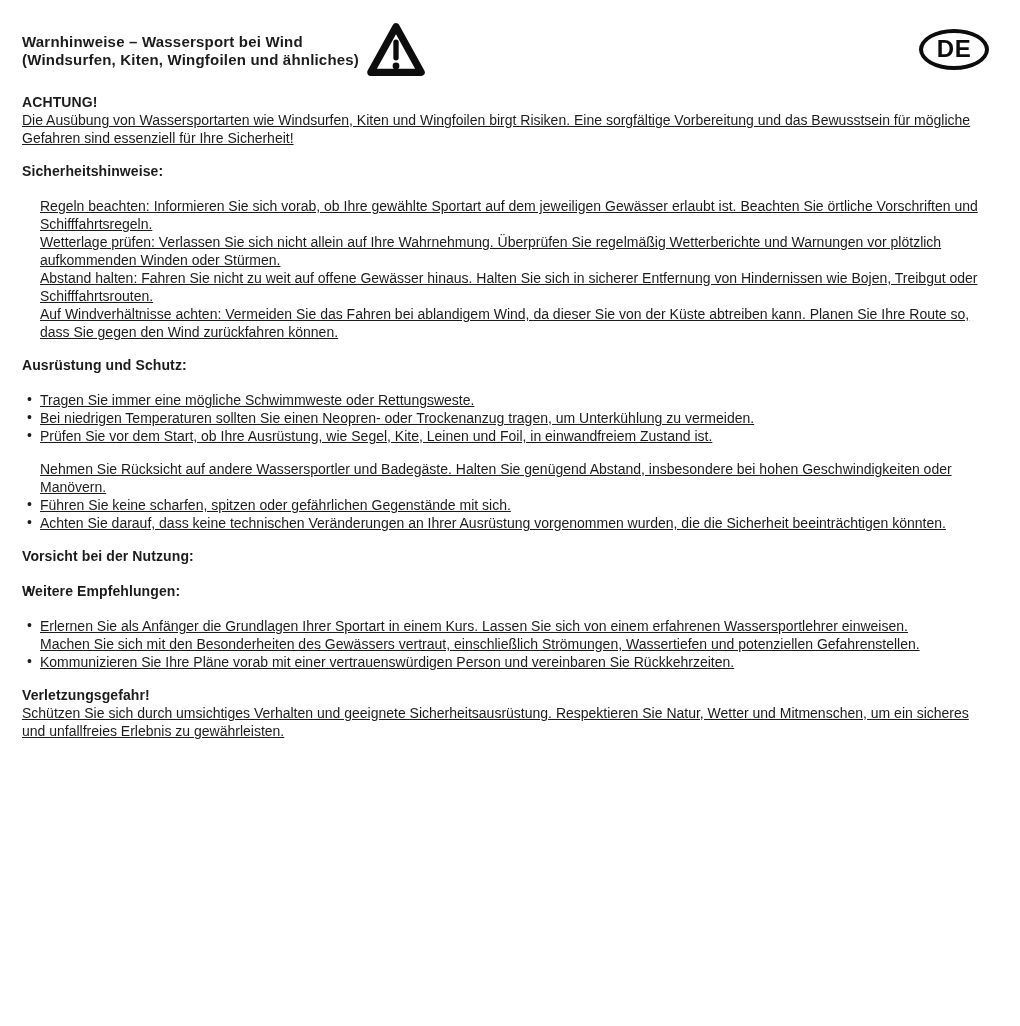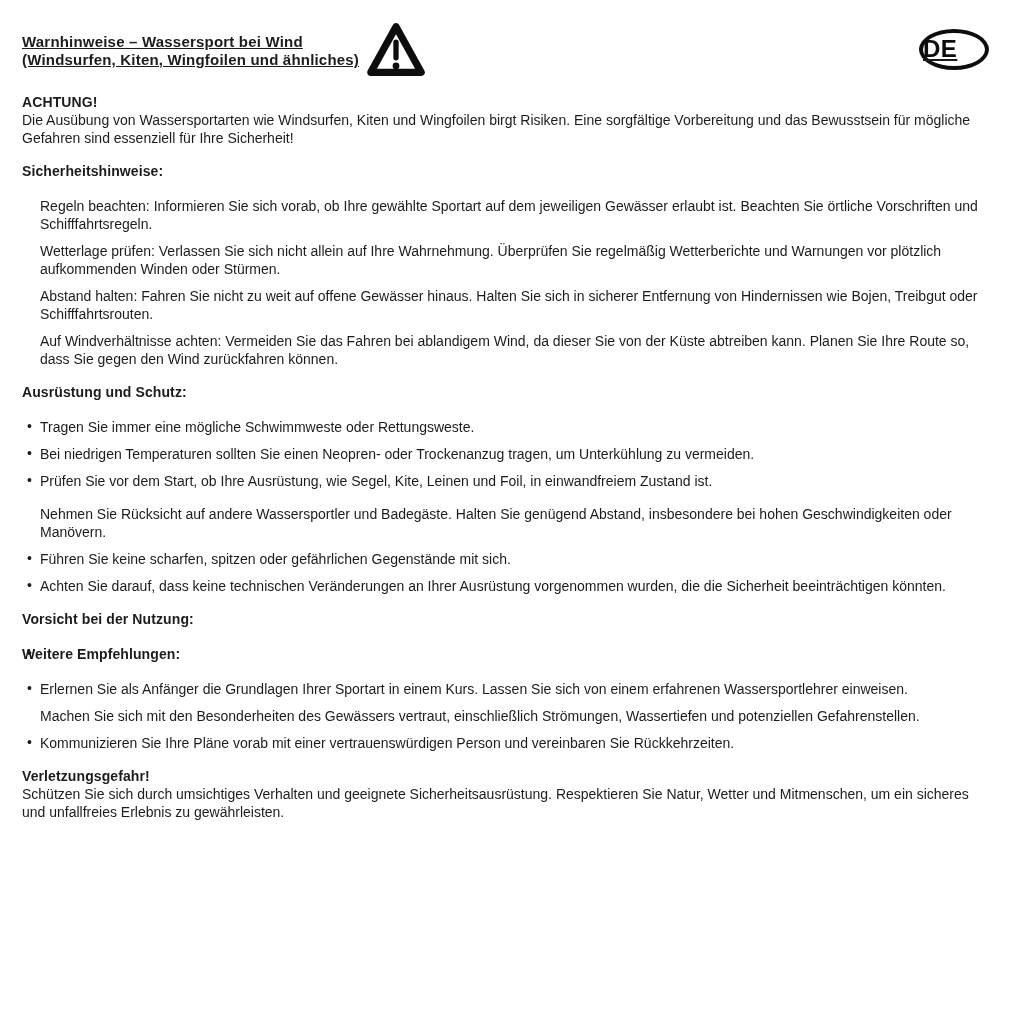--- a/index.html
+++ b/index.html
@@ -17,21 +17,20 @@
     padding: 0 24px 0 22px;
     width: 100%;
     height: 100%;
   }
   
   .header {
     display: flex;
     align-items: flex-start;
     margin-top: 20px;
     height: 60px;
-    text-decoration: underline;
   }
   .title-block {
     margin-top: 13px;
     font-weight: bold;
     font-size: 15px;
     line-height: 18px;
     letter-spacing: 0.2px;
     white-space: nowrap;
   }
   .warn-svg {
@@ -44,38 +43,39 @@
   .de-badge {
     flex: 0 0 auto;
     margin-top: 9px;
     margin-right: 7px;
     width: 70px;
     height: 41px;
     border: 4px solid #0d0d0d;
     border-radius: 50%;
     display: flex;
     align-items: center;
+    justify-content: center;
     font-weight: bold;
     font-size: 24px;
     letter-spacing: 0.5px;
     color: #0d0d0d;
     padding-bottom: 1px;
   }
   
   .doc-body { margin-top: 13px; }
   .section { margin-top: 15px; }
   .section:first-child { margin-top: 4px; }
   .heading {
     font-weight: bold;
     font-size: 14px;
     letter-spacing: 0.1px;
   }
   .section:not(.tight) .heading { margin-bottom: 17px; }
-  .item { position: relative; }
-  .item.indent, .item.bullet { padding-left: 18px; margin-top: 9px; }
+  .item { position: relative; text-decoration: underline; }
+  .item.indent, .item.bullet { padding-left: 18px; }
   .item.bullet .dot {
     position: absolute;
     left: 5px;
     top: -1px;
     font-size: 14px;
   }
 </style>
 </head>
 <body>
 

